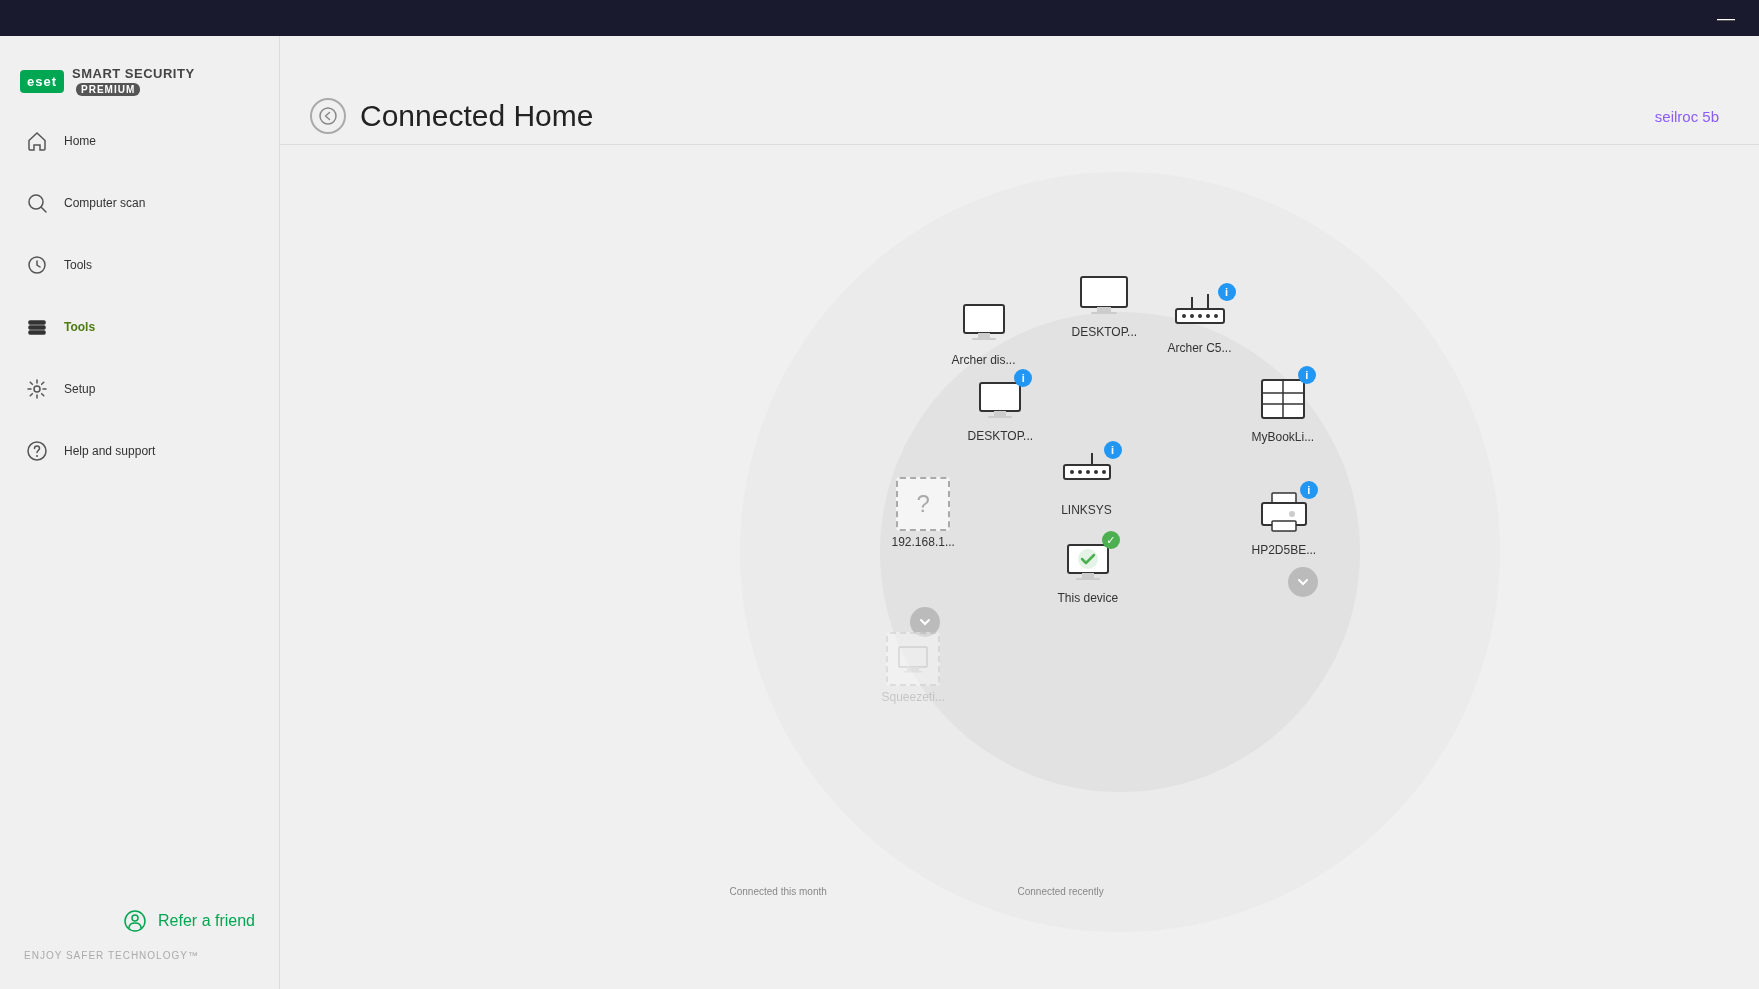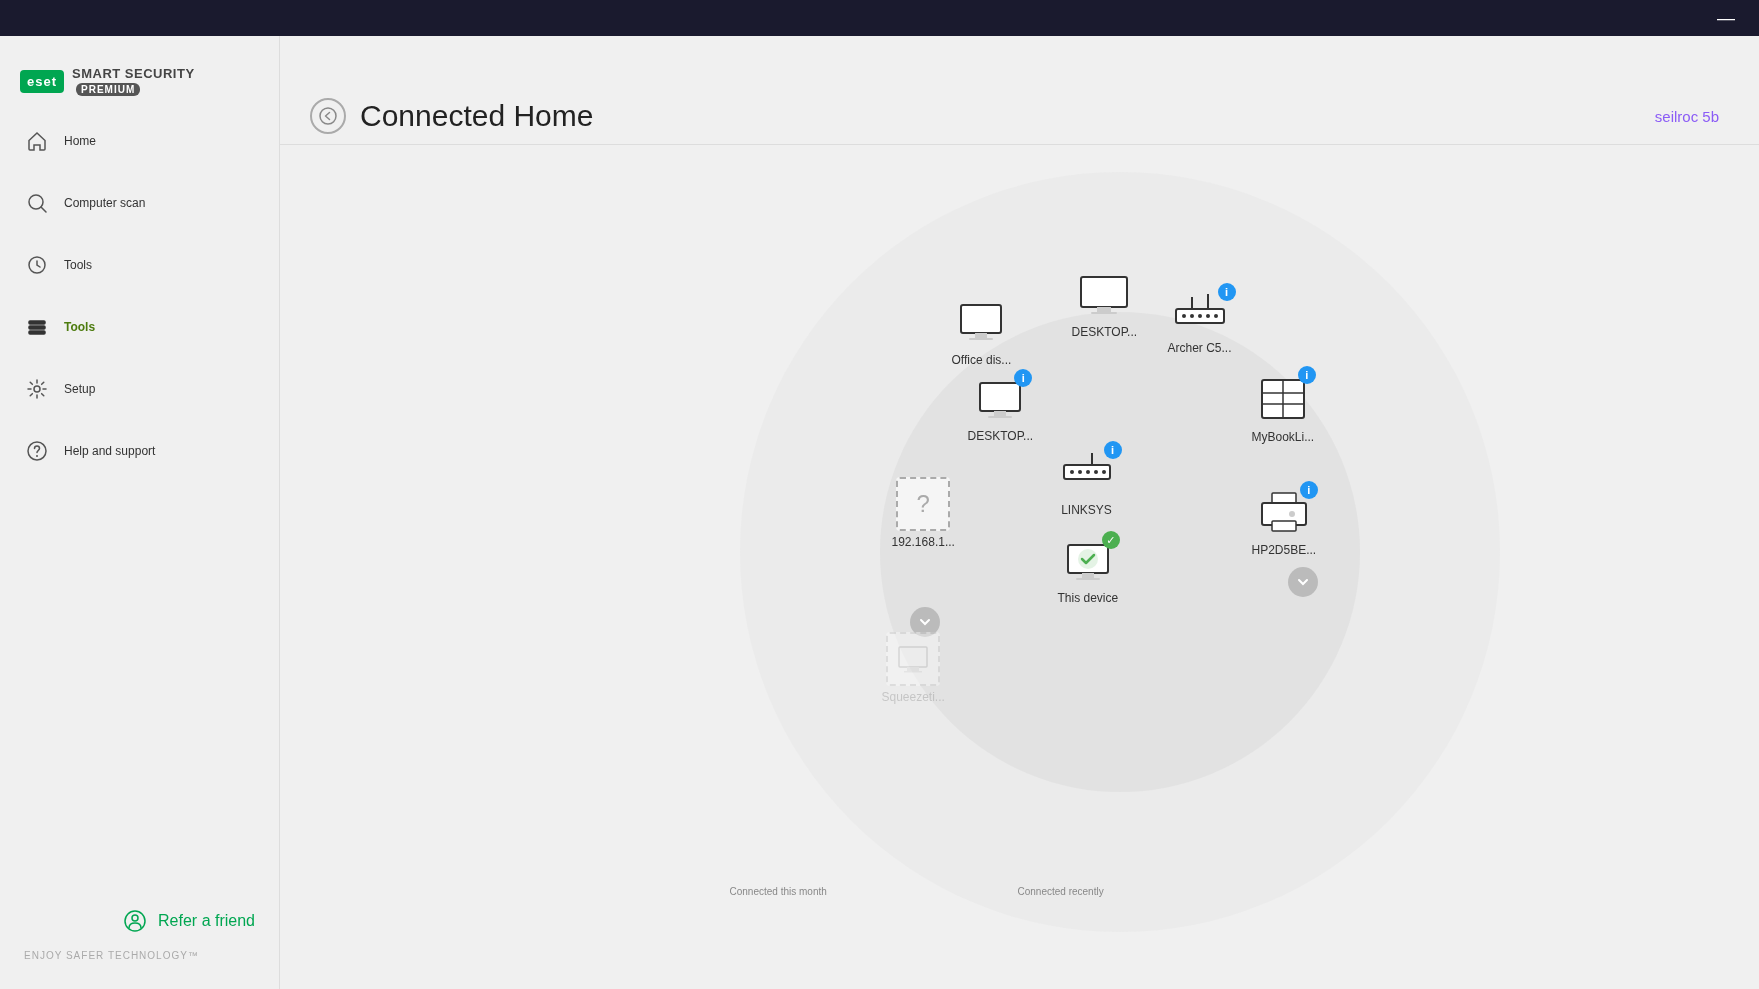--- a/index.html
+++ b/index.html
@@ -443,21 +443,21 @@
         <div class="zone-label" style="bottom: 30px; left: 348px;">Connected recently</div>
 
         <div class="device-node" style="left: 282px; top: 120px;">
           <div class="device-icon-wrap">
             <svg width="52" height="52" viewBox="0 0 52 52" fill="none">
               <rect x="6" y="8" width="40" height="28" rx="2" stroke="#333" stroke-width="2" fill="white"></rect>
               <rect x="20" y="36" width="12" height="5" fill="#ccc"></rect>
               <rect x="14" y="41" width="24" height="2" rx="1" fill="#ccc"></rect>
             </svg>
           </div>
-          <span class="device-label">Office dis...</span>
+          <span class="device-label">Archer dis...</span>
         </div>
 
         <div class="device-node" style="left: 402px; top: 92px;">
           <div class="device-icon-wrap">
             <svg width="58" height="52" viewBox="0 0 58 52" fill="none">
               <rect x="6" y="8" width="46" height="30" rx="2" stroke="#333" stroke-width="2" fill="white"></rect>
               <rect x="22" y="38" width="14" height="5" fill="#ccc"></rect>
               <rect x="16" y="43" width="26" height="2" rx="1" fill="#ccc"></rect>
             </svg>
           </div>

